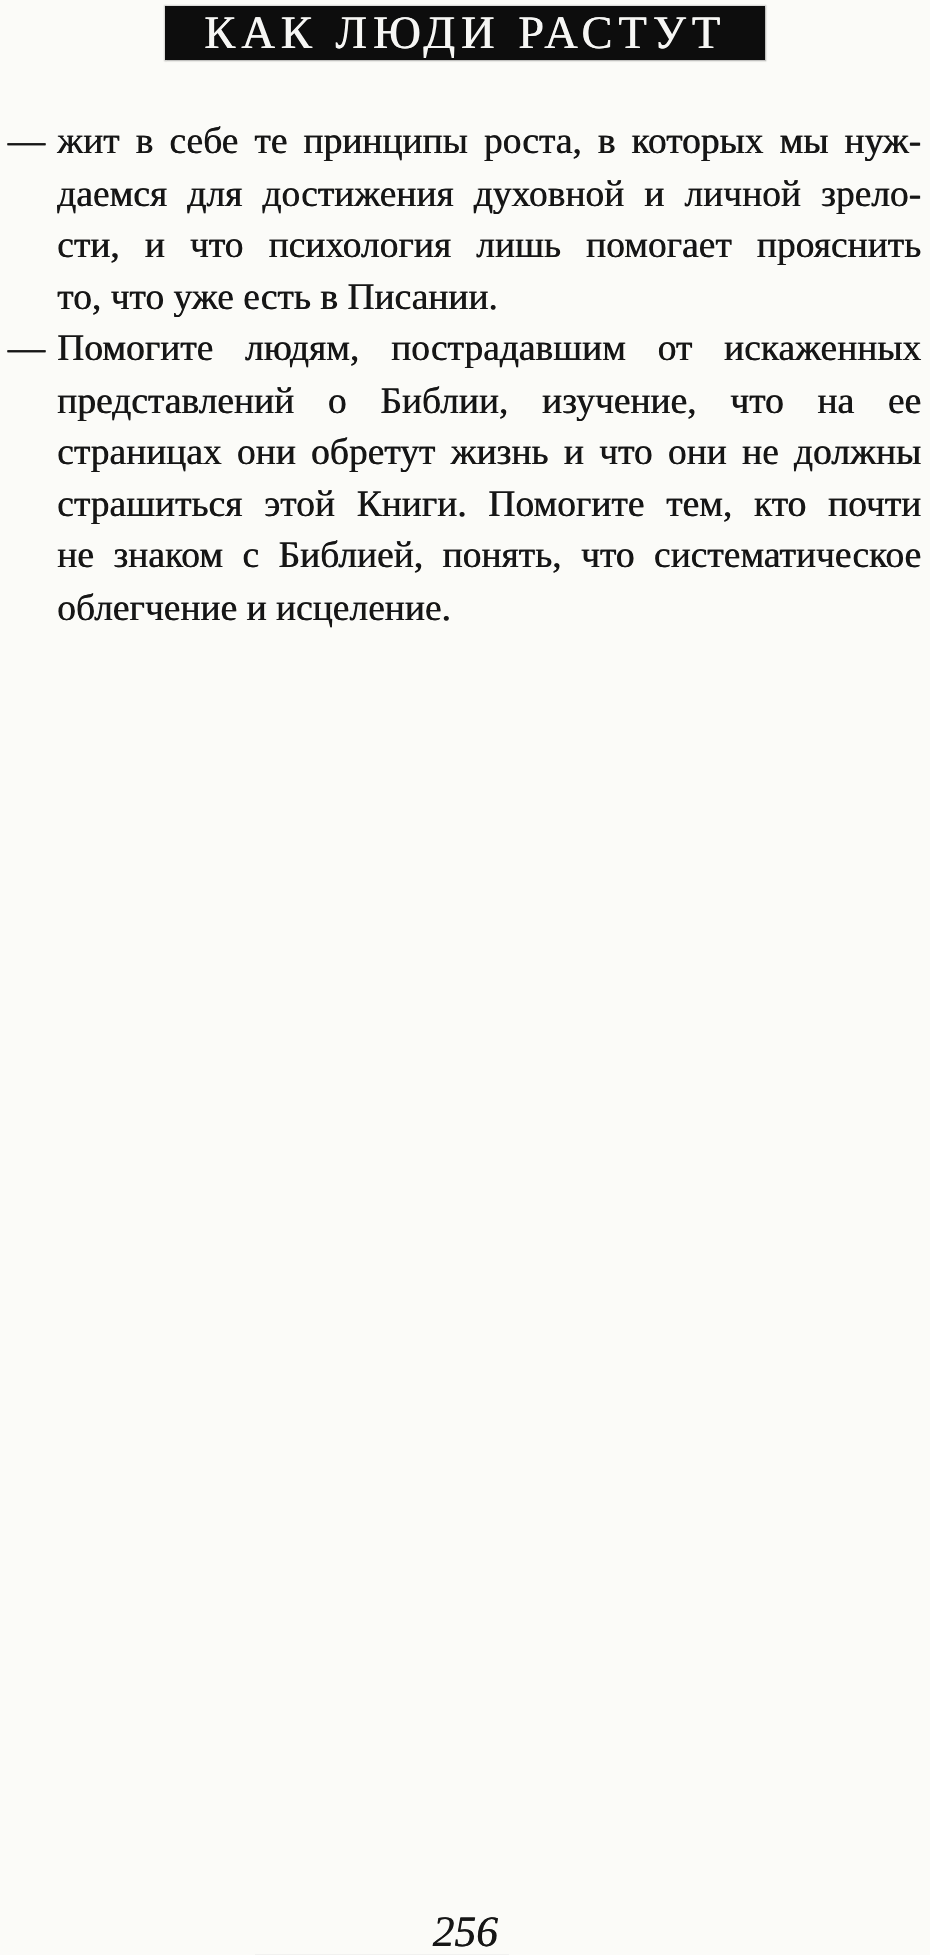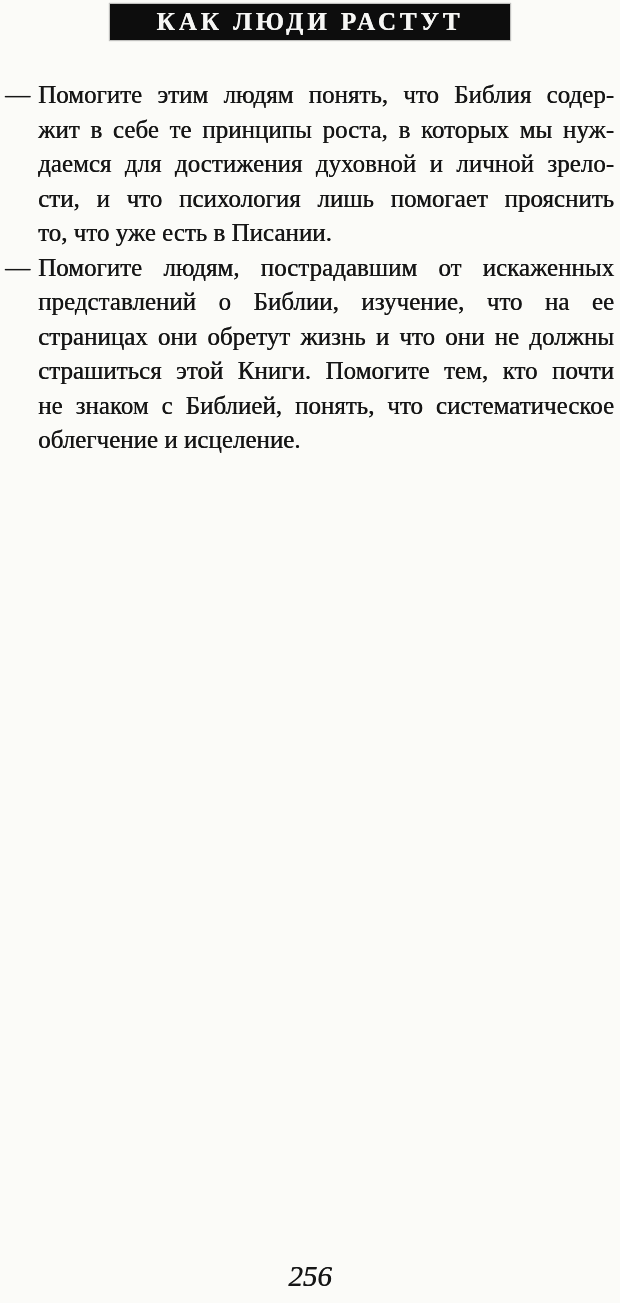--- a/index.html
+++ b/index.html
@@ -22,22 +22,22 @@
     height: 36px;
     margin: 4px auto 0 auto;
     background: var(--bar-bg, #0d0d0d);
     display: flex;
     align-items: center;
     justify-content: center;
     box-shadow: 0 0 1px 1px rgba(20,20,20,0.25);
   }
   .title-text {
     color: #f6f6f4;
-    font-weight: bold;
-    font-size: 25px;
+    font-weight: normal;
+    font-size: 31px;
     letter-spacing: 4px;
     white-space: nowrap;
     text-shadow: 0.4px 0 0 currentColor;
   }
   .body-text {
     margin-top: 38px;
     padding: 0 6px 0 5px;
     text-shadow: 0.4px 0 0 currentColor;
   }
   .list-item {
@@ -61,21 +61,21 @@
     text-align-last: justify;
   }
   .line.last {
     text-align: right;
     text-align-last: left;
   }
   .page-number {
     position: absolute;
     left: 0;
     right: 0;
-    bottom: 12px;
+    bottom: 0;
     text-align: center;
     font-style: italic;
     font-size: 29px;
     line-height: 1.0;
     text-shadow: 0.4px 0 0 currentColor;
   }
 </style>
 </head>
 <body>
 
@@ -85,21 +85,20 @@
     <div class="title-bar">
       <span class="title-text">КАК ЛЮДИ РАСТУТ</span>
     </div>
   </header>
 
   <main class="body-text">
 
     <div class="list-item">
       <span class="marker">—</span>
       <div class="lines">
-        <div class="line">Помогите этим людям понять, что Библия содер-</div>
         <div class="line">жит в себе те принципы роста, в которых мы нуж-</div>
         <div class="line">даемся для достижения духовной и личной зрело-</div>
         <div class="line">сти, и что психология лишь помогает прояснить</div>
         <div class="line last">то, что уже есть в Писании.</div>
       </div>
     </div>
 
     <div class="list-item">
       <span class="marker">—</span>
       <div class="lines">

